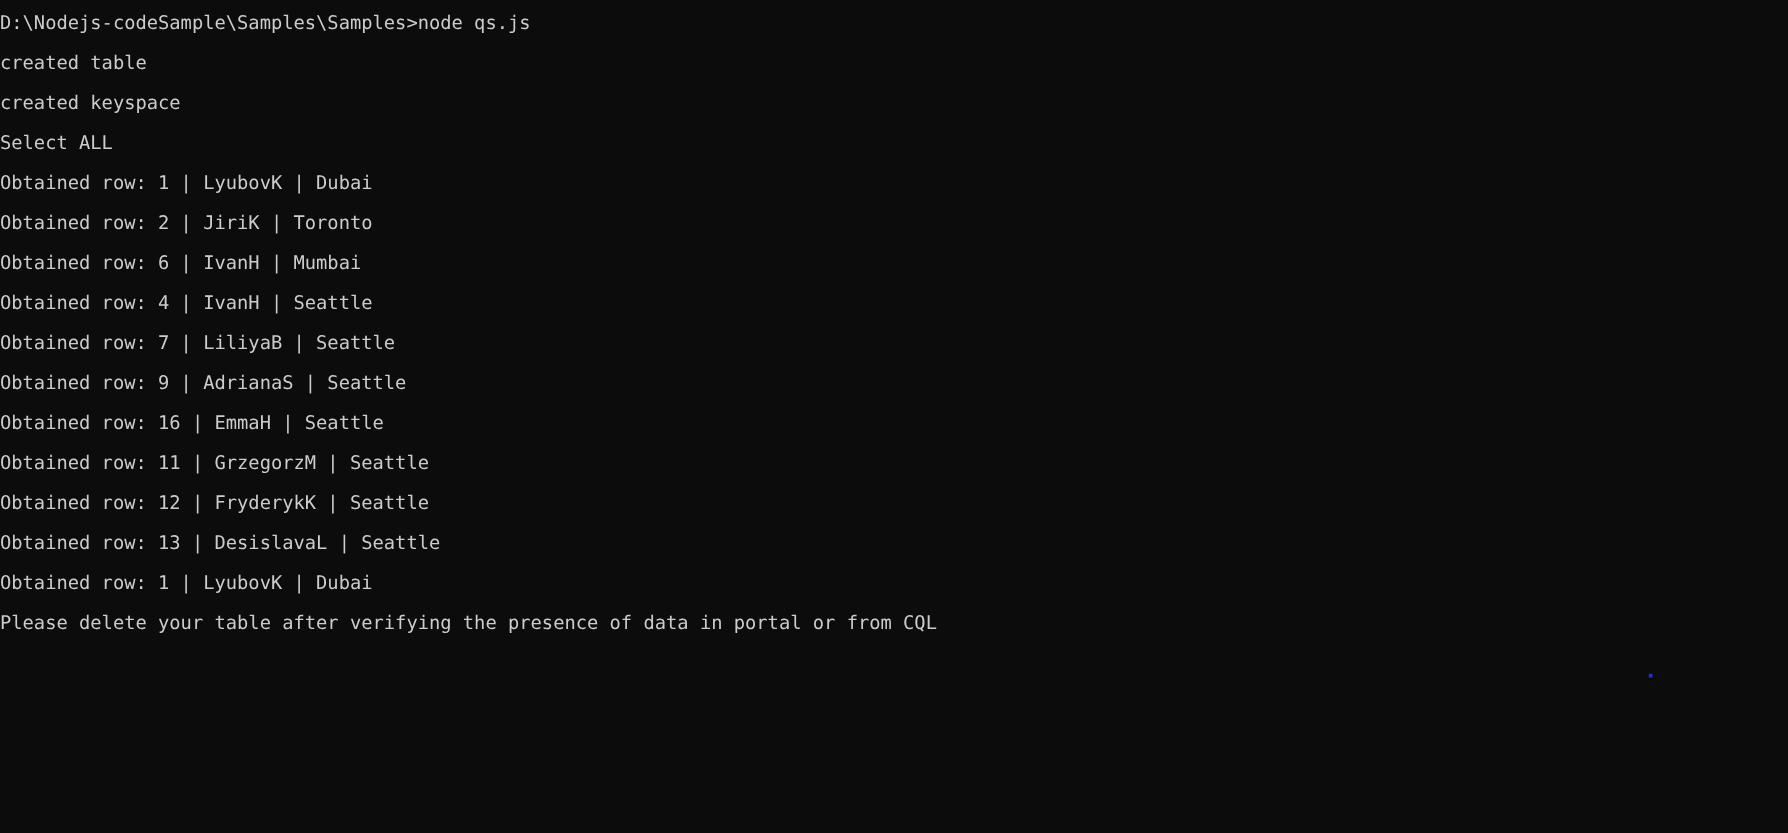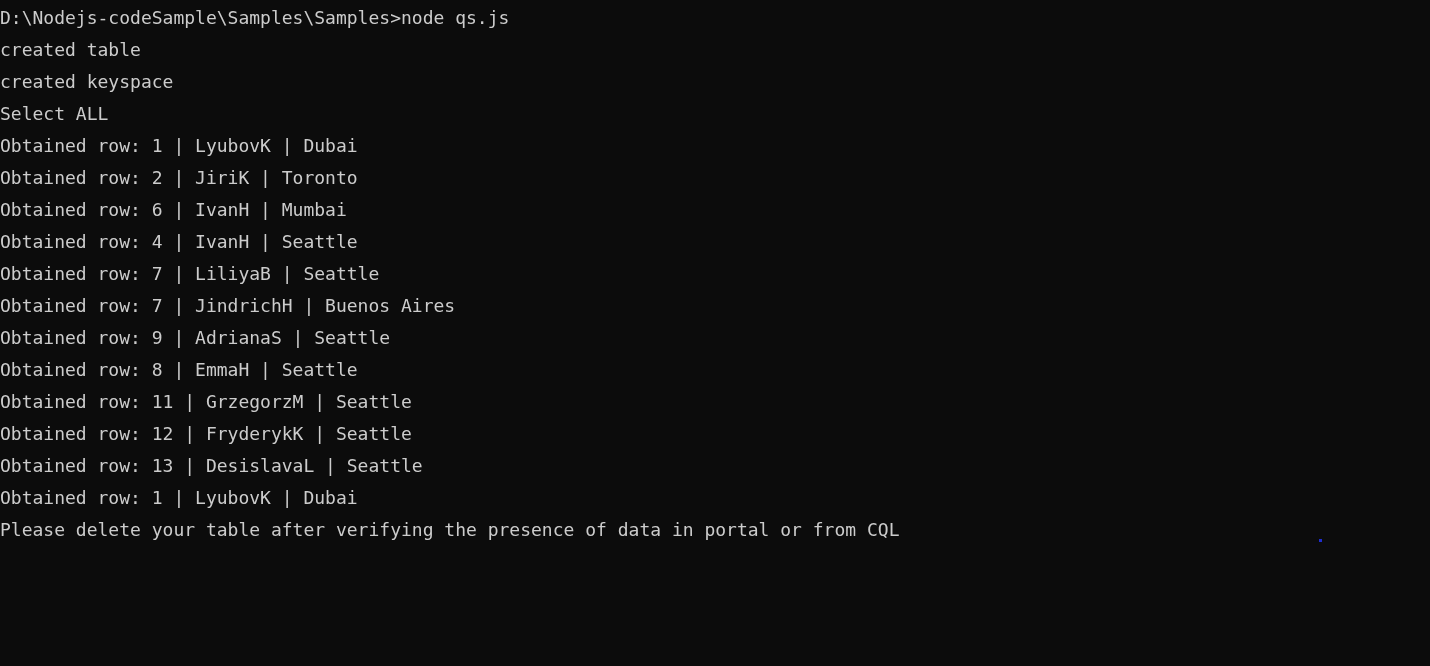--- a/index.html
+++ b/index.html
@@ -12,21 +12,21 @@
     width: 1430px;
     height: 666px;
     overflow: hidden;
   }
   #terminal {
     width: 1430px;
     height: 666px;
     background: #0c0c0c;
     color: #cccccc;
     font-family: "DejaVu Sans Mono", "Liberation Mono", monospace;
-    font-size: 18px;
+    font-size: 15px;
     line-height: 32px;
     letter-spacing: 0px;
     padding: 0;
     box-sizing: border-box;
     position: relative;
     overflow: hidden;
     -webkit-font-smoothing: antialiased;
   }
   .line {
     white-space: pre;
@@ -56,23 +56,22 @@
 
   <div class="line">D:\Nodejs-codeSample\Samples\Samples&gt;node qs.js</div>
   <div class="line">created table</div>
   <div class="line">created keyspace</div>
   <div class="line">Select ALL</div>
   <div class="line">Obtained row: 1 | LyubovK | Dubai</div>
   <div class="line">Obtained row: 2 | JiriK | Toronto</div>
   <div class="line">Obtained row: 6 | IvanH | Mumbai</div>
   <div class="line">Obtained row: 4 | IvanH | Seattle</div>
   <div class="line">Obtained row: 7 | LiliyaB | Seattle</div>
-  <div class="line">Obtained row: 7 | JindrichH | Buenos Aires</div>
   <div class="line">Obtained row: 9 | AdrianaS | Seattle</div>
-  <div class="line">Obtained row: 8 | EmmaH | Seattle</div>
+  <div class="line">Obtained row: 16 | EmmaH | Seattle</div>
   <div class="line">Obtained row: 11 | GrzegorzM | Seattle</div>
   <div class="line">Obtained row: 12 | FryderykK | Seattle</div>
   <div class="line">Obtained row: 13 | DesislavaL | Seattle</div>
   <div class="line">Obtained row: 1 | LyubovK | Dubai</div>
   <div class="line">Please delete your table after verifying the presence of data in portal or from CQL</div>
 
   <div class="artifact"></div>
 
 </div>
 

